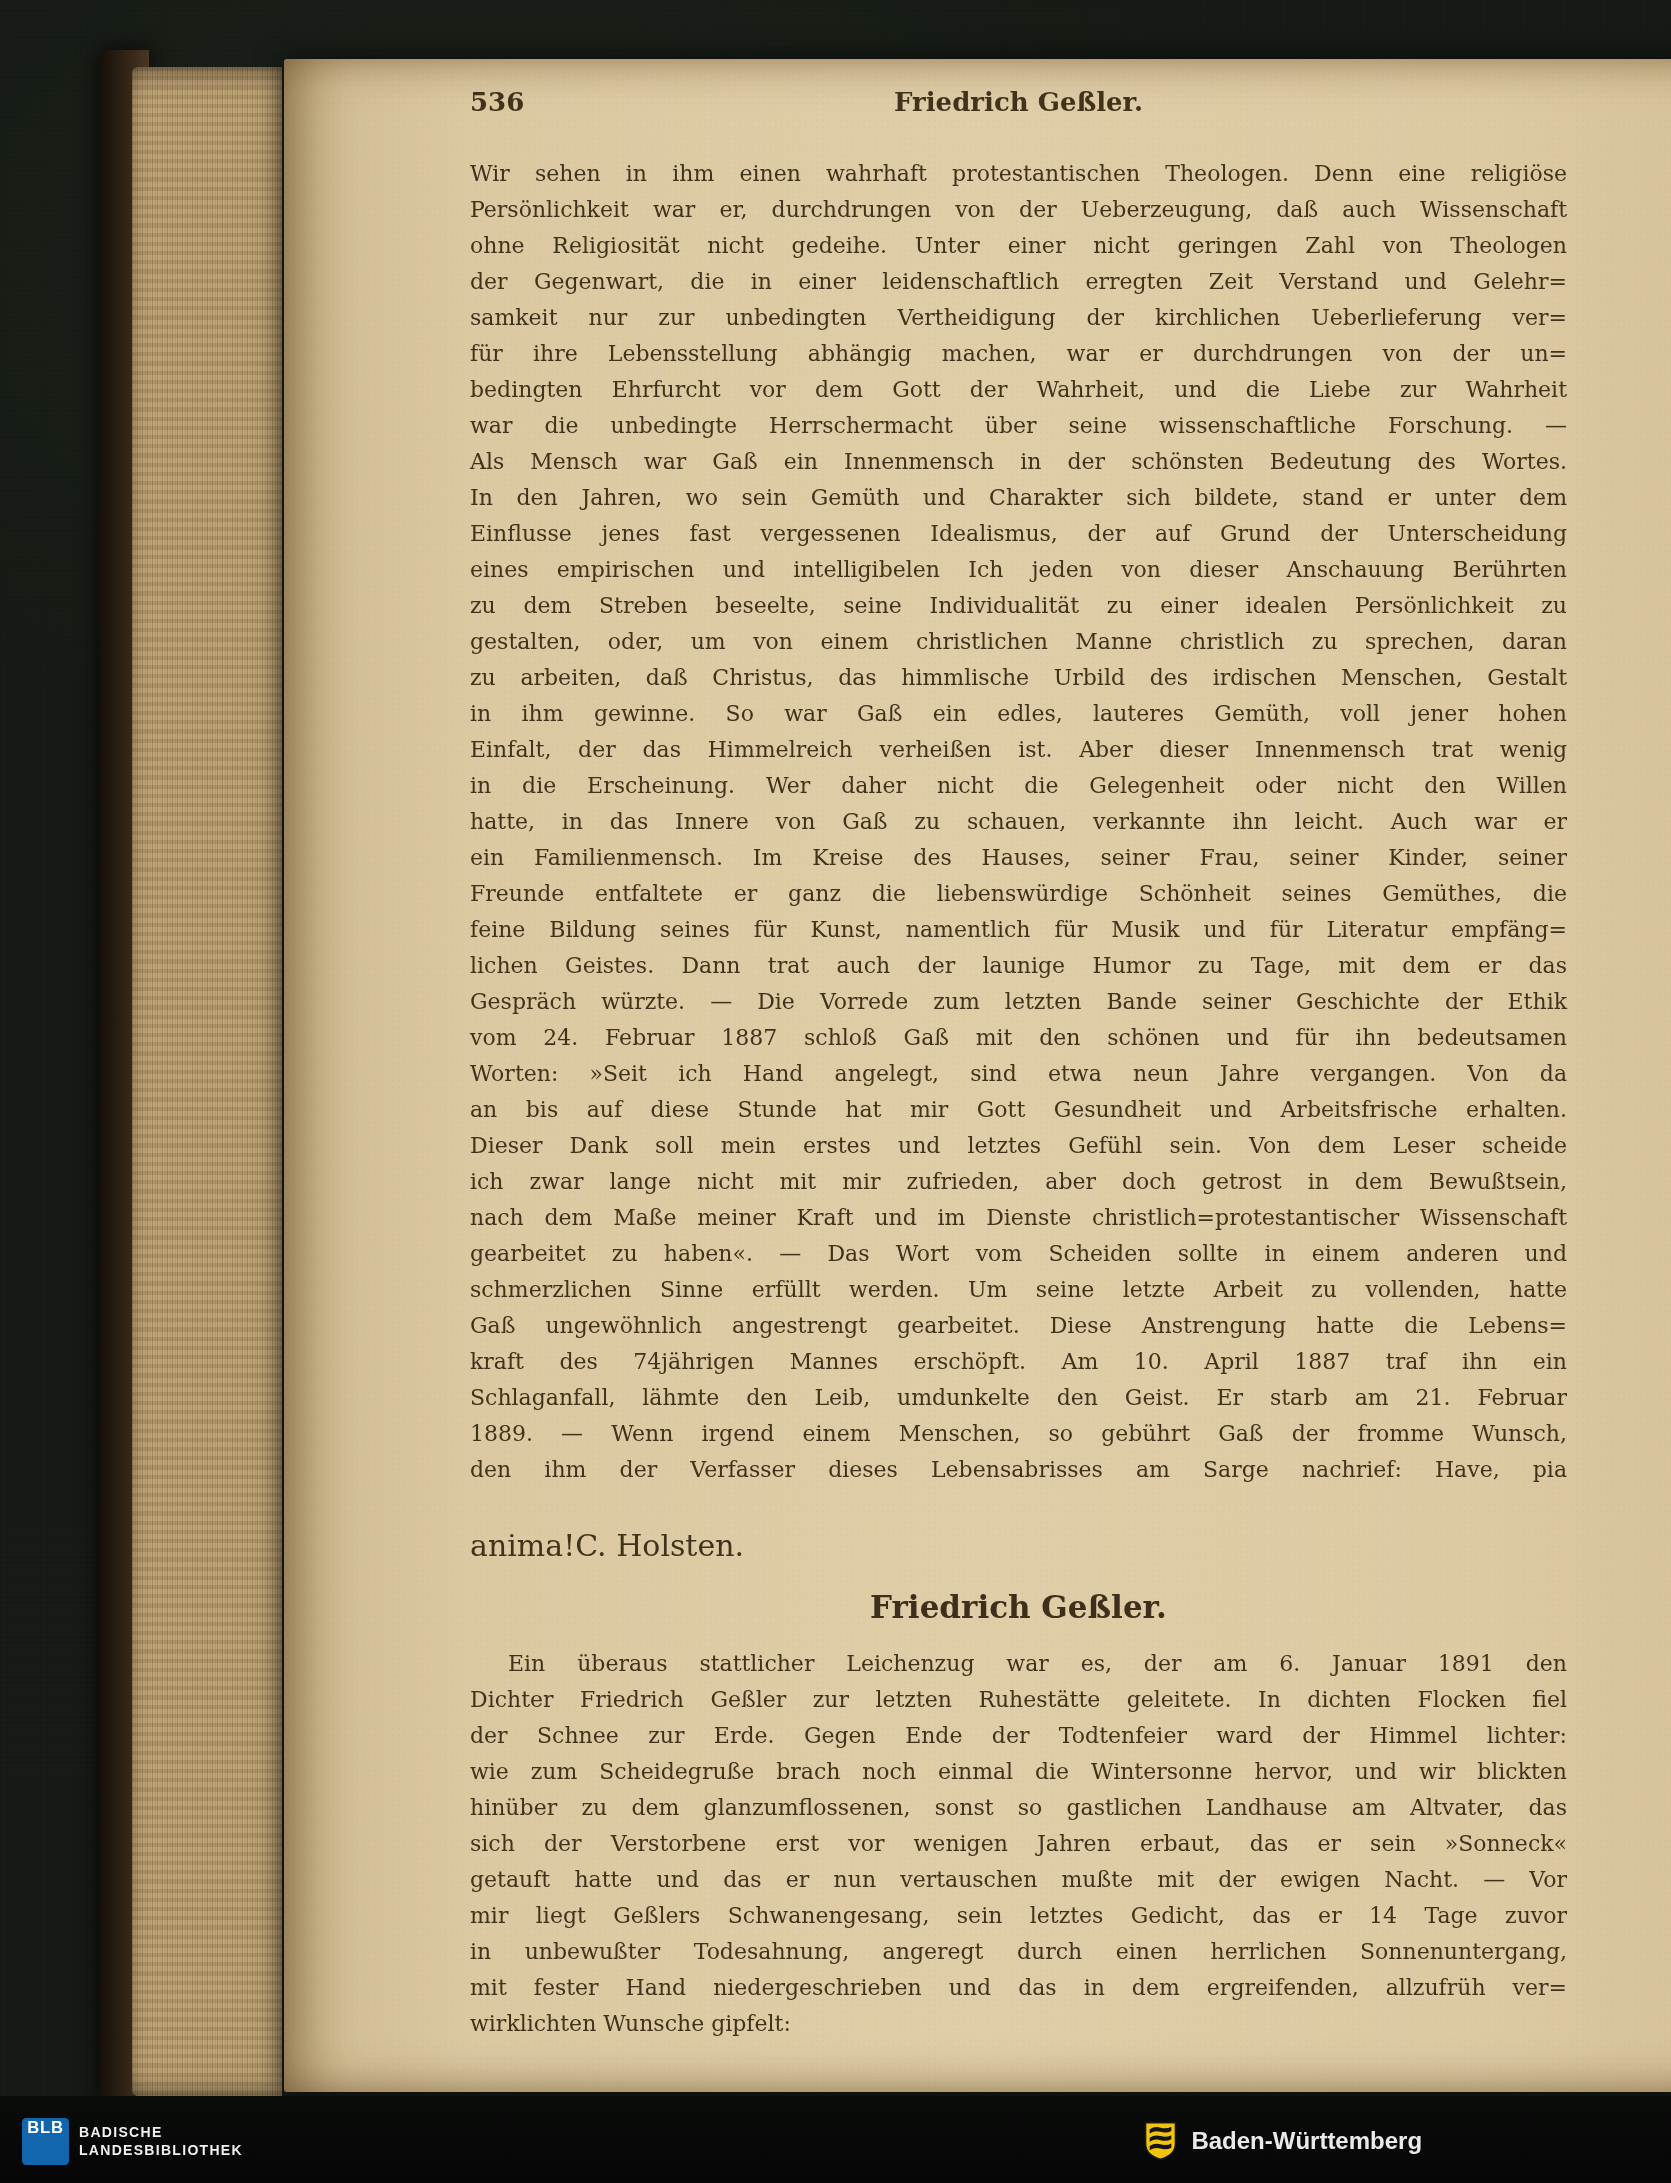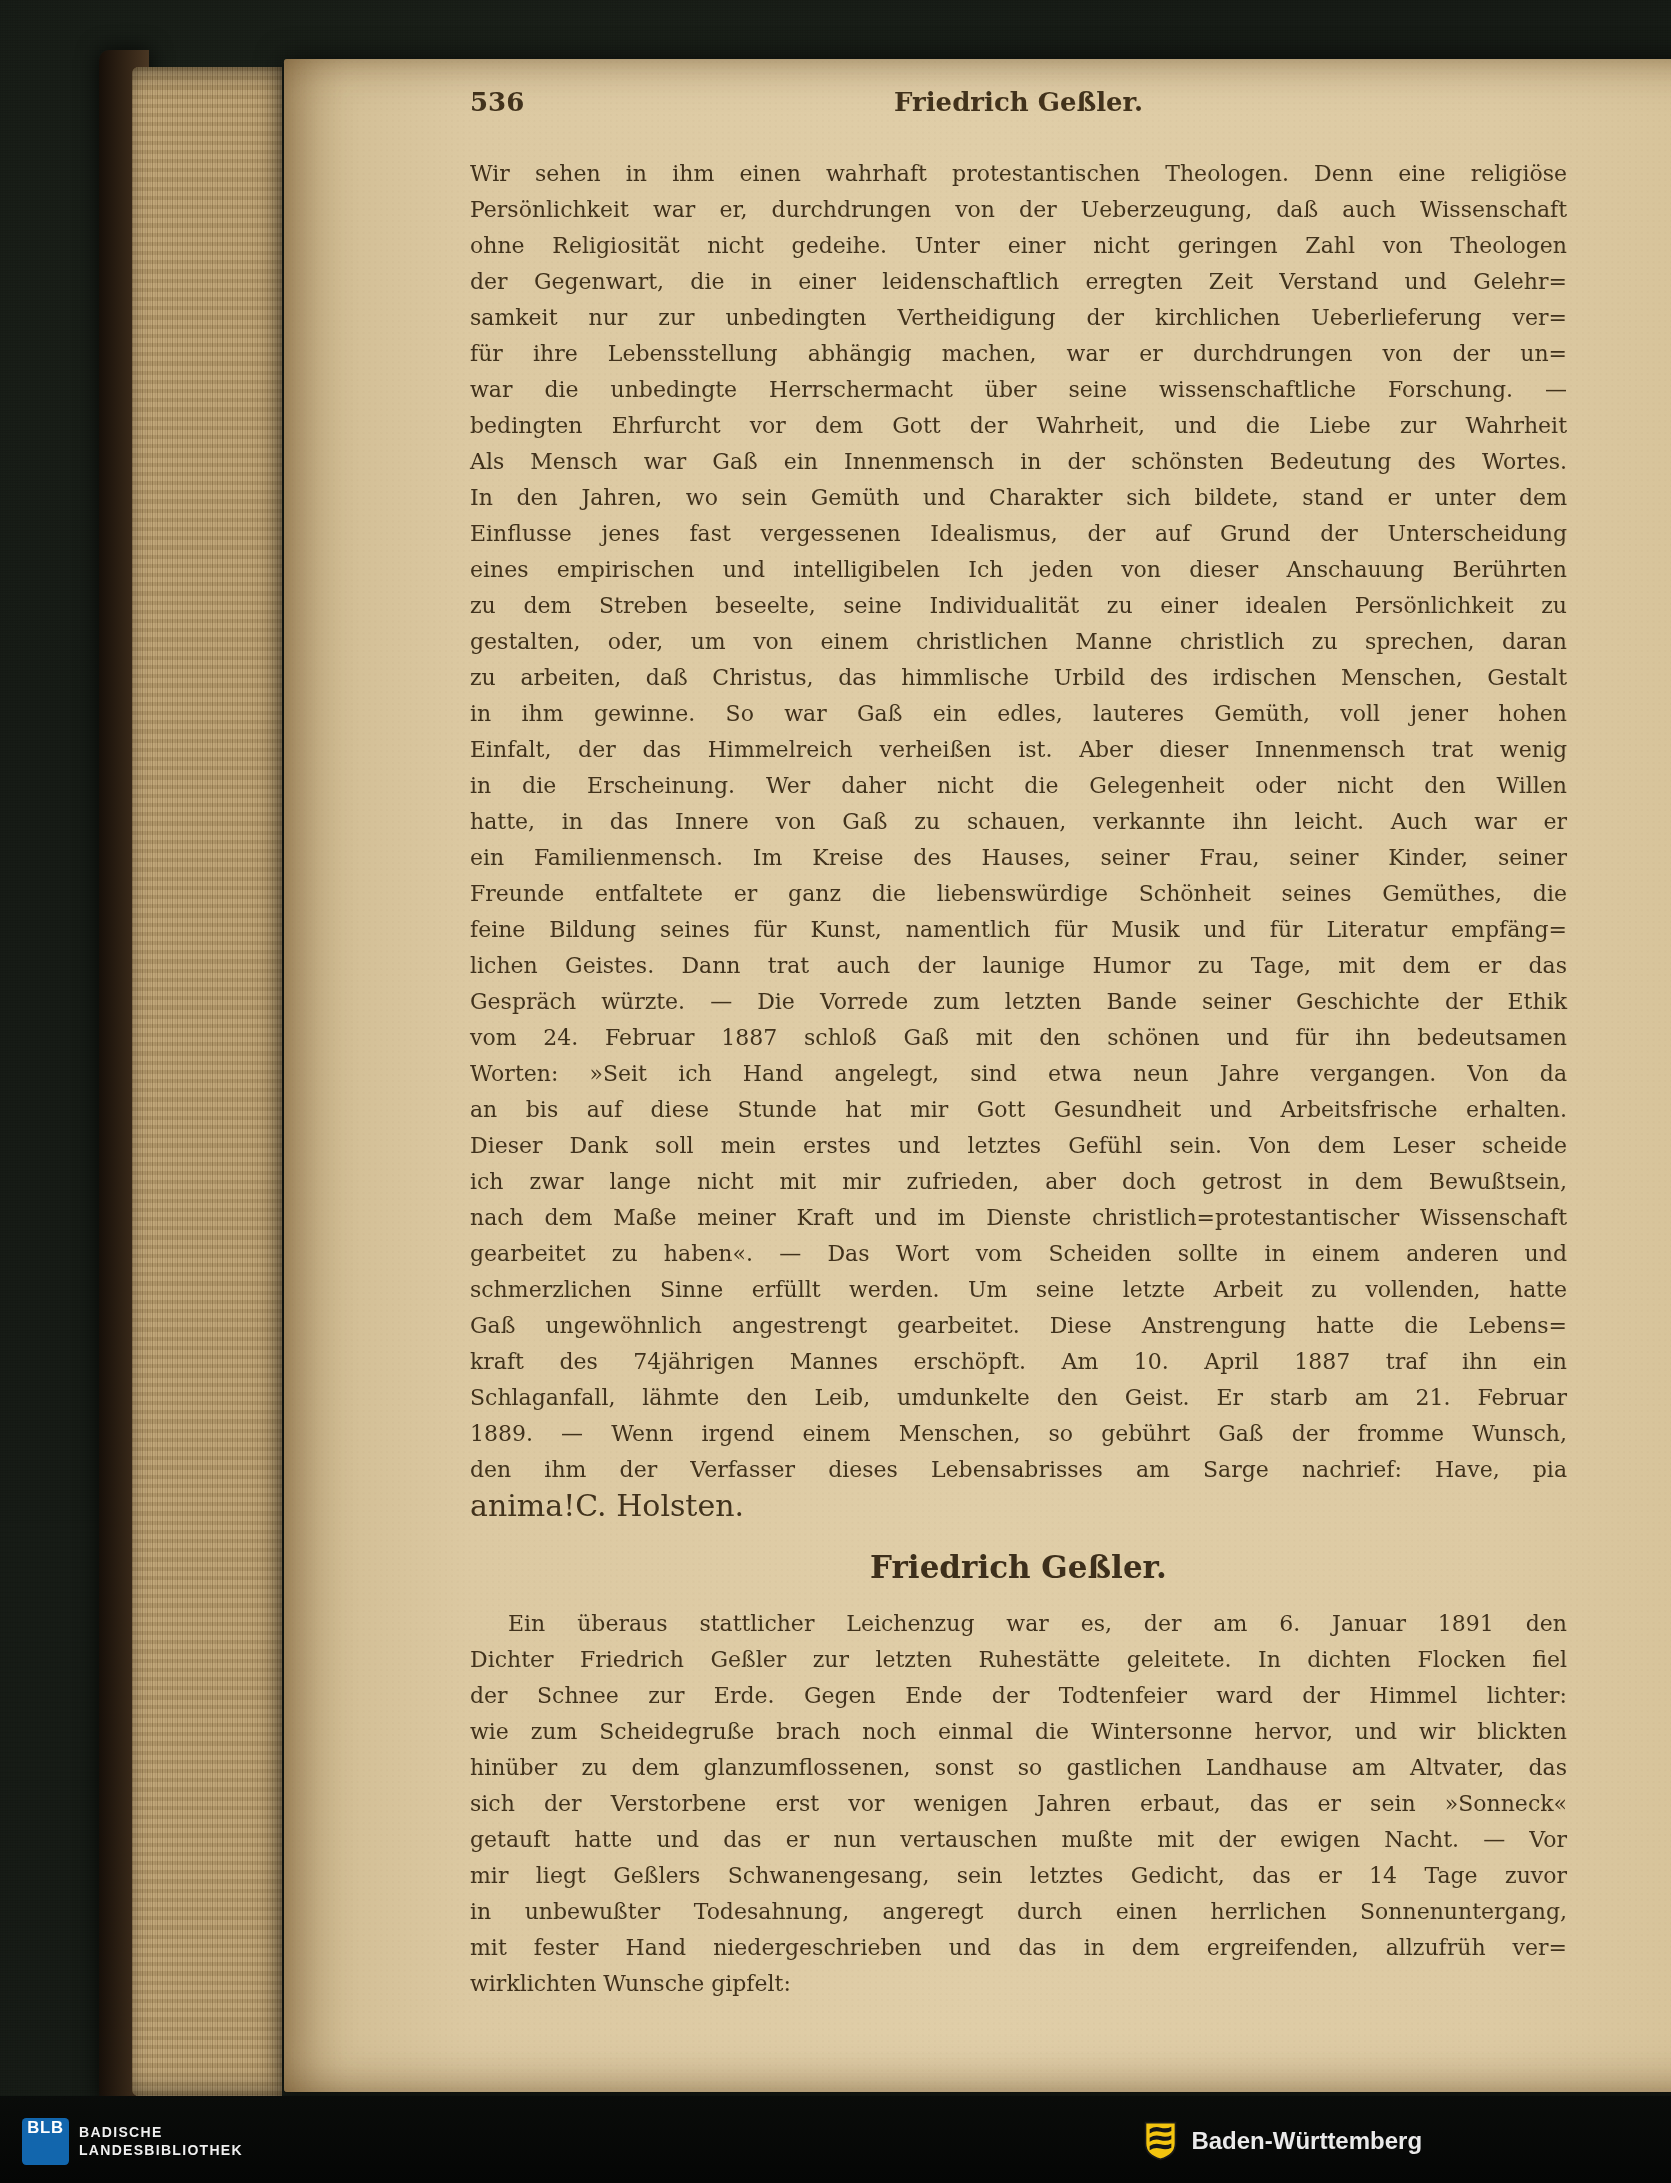--- a/index.html
+++ b/index.html
@@ -47,21 +47,21 @@
     font-family:"DejaVu Serif",serif;font-weight:bold;font-size:26px;color:#41321c;}
 
   .text-block{position:absolute;left:186px;top:97px;width:1097px;}
   .text-line{font-family:"DejaVu Serif",serif;font-size:22px;line-height:36px;color:#41321c;
     text-align:justify;text-align-last:justify;text-justify:inter-word;}
   .last-left .text-line:last-child{text-align-last:left;}
   .indent-first .text-line:first-child{text-indent:38px;}
 
   .line-flex{display:flex;align-items:baseline;
     font-family:"DejaVu Serif",serif;font-size:30px;line-height:36px;color:#41321c;}
-  .signature{font-family:"DejaVu Serif",serif;}
+  .signature{font-family:"DejaVu Serif",serif;margin-top:40px;}
 
   .section-heading{font-family:"DejaVu Serif",serif;font-weight:bold;font-size:31px;
     color:#3d2f1b;text-align:center;margin:25px 0 20px;line-height:37px;}
 
   
   .footer{position:absolute;left:0;right:0;bottom:0;height:87px;z-index:5;
     background:linear-gradient(180deg,#0a0c0a,#050605);}
   .blb-logo{position:absolute;left:22px;bottom:18.4px;display:flex;align-items:center;gap:10px;}
   .blb-square{width:47px;height:47px;background:#1266ad;border-radius:4.2px;
     display:flex;justify-content:center;
@@ -89,22 +89,22 @@
 
     <div class="text-block">
 
       <div class="article">
           <div class="text-line">Wir sehen in ihm einen wahrhaft protestantischen Theologen.  Denn eine religiöse</div>
           <div class="text-line">Persönlichkeit war er, durchdrungen von der Ueberzeugung, daß auch Wissenschaft</div>
           <div class="text-line">ohne Religiosität nicht gedeihe.  Unter einer nicht geringen Zahl von Theologen</div>
           <div class="text-line">der Gegenwart, die in einer leidenschaftlich erregten Zeit Verstand und Gelehr=</div>
           <div class="text-line">samkeit nur zur unbedingten Vertheidigung der kirchlichen Ueberlieferung ver=</div>
           <div class="text-line">für ihre Lebensstellung abhängig machen, war er durchdrungen von der un=</div>
+          <div class="text-line">bedingten Ehrfurcht vor dem Gott der Wahrheit, und die Liebe zur Wahrheit</div>
           <div class="text-line">war die unbedingte Herrschermacht über seine wissenschaftliche Forschung. —</div>
-          <div class="text-line">bedingten Ehrfurcht vor dem Gott der Wahrheit, und die Liebe zur Wahrheit</div>
           <div class="text-line">Als Mensch war Gaß ein Innenmensch in der schönsten Bedeutung des Wortes.</div>
           <div class="text-line">In den Jahren, wo sein Gemüth und Charakter sich bildete, stand er unter dem</div>
           <div class="text-line">Einflusse jenes fast vergessenen Idealismus, der auf Grund der Unterscheidung</div>
           <div class="text-line">eines empirischen und intelligibelen Ich jeden von dieser Anschauung Berührten</div>
           <div class="text-line">zu dem Streben beseelte, seine Individualität zu einer idealen Persönlichkeit zu</div>
           <div class="text-line">gestalten, oder, um von einem christlichen Manne christlich zu sprechen, daran</div>
           <div class="text-line">zu arbeiten, daß Christus, das himmlische Urbild des irdischen Menschen, Gestalt</div>
           <div class="text-line">in ihm gewinne.  So war Gaß ein edles, lauteres Gemüth, voll jener hohen</div>
           <div class="text-line">Einfalt, der das Himmelreich verheißen ist.  Aber dieser Innenmensch trat wenig</div>
           <div class="text-line">in die Erscheinung.  Wer daher nicht die Gelegenheit oder nicht den Willen</div>

